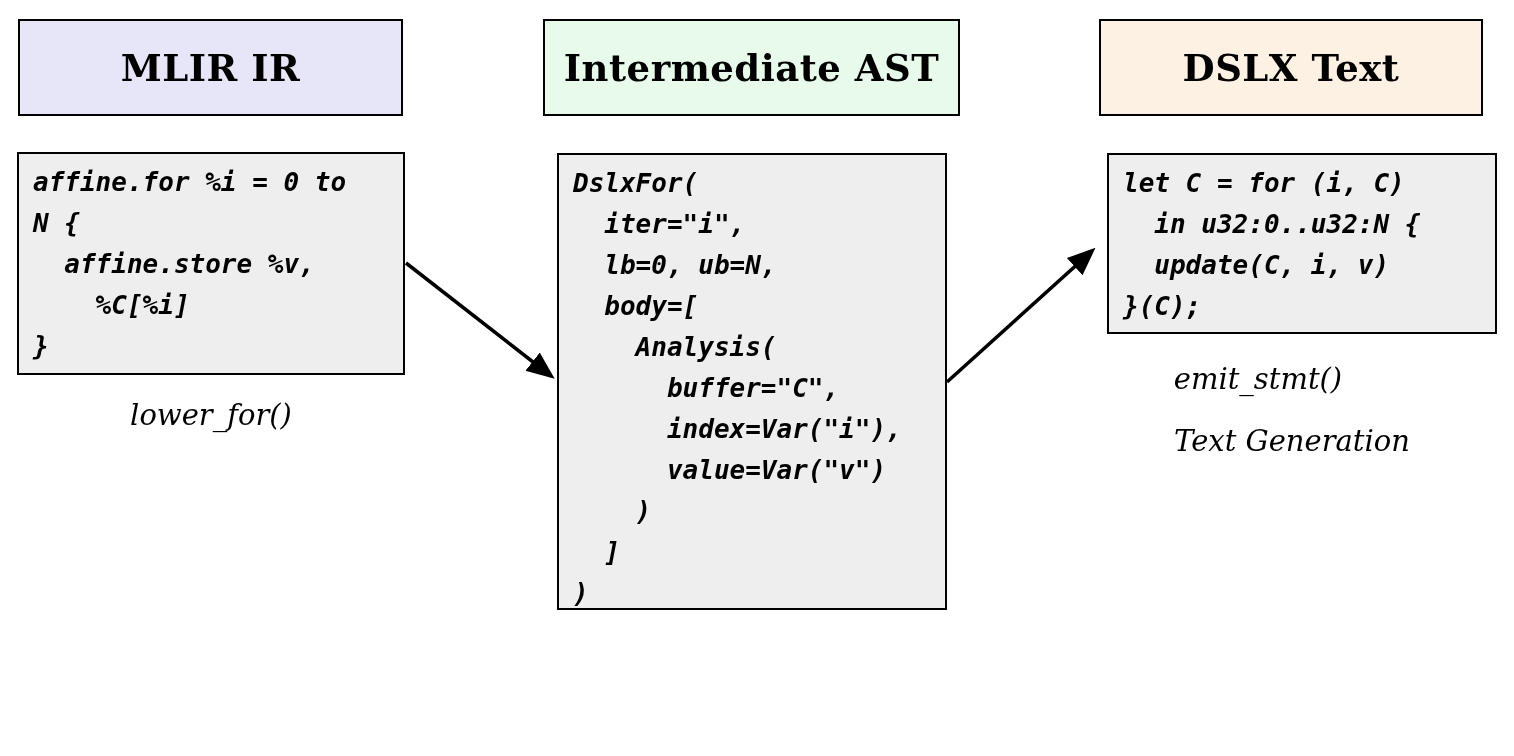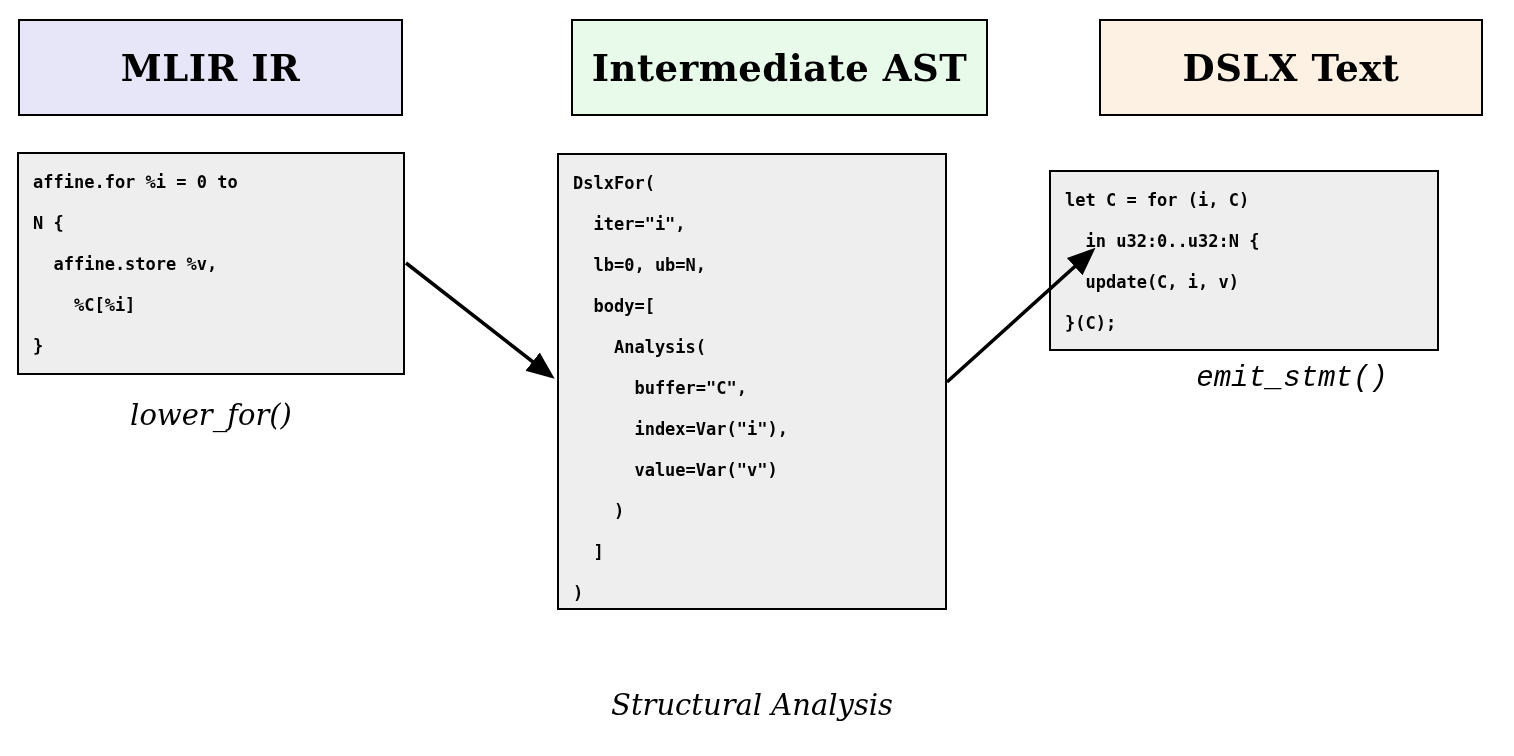--- a/index.html
+++ b/index.html
@@ -35,24 +35,25 @@
     position: absolute;
     border: 2px solid #000000;
     background: #eeeeee;
     box-sizing: border-box;
   }
   .code-box pre {
     margin: 0;
     padding: 8px 0 0 14px;
     font-family: "DejaVu Sans Mono", "Liberation Mono", monospace;
     font-weight: 700;
-    font-size: 17px;
+    font-size: 26px;
     line-height: 41px;
     color: #000000;
     white-space: pre;
+    font-style: italic;
   }
   .stage-label {
     position: absolute;
     text-align: center;
     font-family: "DejaVu Serif", "Liberation Serif", serif;
     font-style: italic;
     font-size: 29px;
     color: #000000;
     white-space: nowrap;
   }
@@ -64,39 +65,39 @@
     height: 756px;
     pointer-events: none;
   }
   
   #hdr-0 { left: 18px;   top: 19px; width: 385px; height: 97px; }
   #hdr-1 { left: 543px;  top: 19px; width: 417px; height: 97px; }
   #hdr-2 { left: 1099px; top: 19px; width: 384px; height: 97px; align-items: center; }
   
   #code-0 { left: 17px;   top: 152px; width: 388px; height: 223px; }
   #code-1 { left: 557px;  top: 153px; width: 390px; height: 457px; }
-  #code-2 { left: 1049px; top: 153px; width: 390px; height: 181px; margin-top: 17px; }
+  #code-2 { left: 1107px; top: 153px; width: 390px; height: 181px; }
   
   #lbl-0-0 { left: 17px;   top: 398px; width: 388px; font-style: italic; }
   #lbl-0-1 { left: 17px;   top: 464px; width: 388px; }
   #lbl-1-0 { left: 557px;  top: 630px; width: 390px; }
   #lbl-1-1 { left: 557px;  top: 688px; width: 390px; }
-  #lbl-2-0 { left: 1097px; top: 362px; width: 390px; font-family: Liberation Mono, monospace; }
+  #lbl-2-0 { left: 1063px; top: 362px; width: 390px; }
   #lbl-2-1 { left: 1097px; top: 424px; width: 390px; }
 </style>
 </head>
 <body>
 
 <div class="canvas">
 
   <div class="stage-header" id="hdr-0" style="background: rgb(230, 230, 248);">
     <span class="title">MLIR IR</span>
   </div>
 
-  <div class="stage-header" id="hdr-1" style="background: rgb(232, 251, 234); margin-left: 28px;">
+  <div class="stage-header" id="hdr-1" style="background: rgb(232, 251, 234);">
     <span class="title">Intermediate AST</span>
   </div>
 
   <div class="stage-header" id="hdr-2" style="background: rgb(253, 241, 228);">
     <span class="title">DSLX Text</span>
   </div>
 
   <div class="code-box" id="code-0">
     <pre>affine.for %i = 0 to
 N {
@@ -121,23 +122,23 @@
 
   <div class="code-box" id="code-2">
     <pre>let C = for (i, C)
   in u32:0..u32:N {
   update(C, i, v)
 }(C);</pre>
   </div>
 
   <div class="stage-label" id="lbl-0-0">lower_for()</div>
 
-  <div class="stage-label" id="lbl-1-1">Structural Analysis</div>
 
   <div class="stage-label" id="lbl-2-0">emit_stmt()</div>
+  <div class="stage-label" id="lbl-2-1">Text Generation</div>
 
   <svg class="arrow-layer" viewBox="0 0 1514 756" xmlns="http://www.w3.org/2000/svg">
     <defs>
       <marker id="arrowhead" viewBox="0 0 12 12" refX="10" refY="6" markerWidth="8" markerHeight="8" orient="auto-start-reverse">
         <path d="M0,1 L12,6 L0,11 z" fill="#000000"></path>
       </marker>
     </defs>
     <line id="arrow-0" stroke="#000000" stroke-width="3.5" marker-end="url(#arrowhead)" x1="406" y1="263" x2="551" y2="376"></line>
     <line id="arrow-1" stroke="#000000" stroke-width="3.5" marker-end="url(#arrowhead)" x1="947" y1="382" x2="1092" y2="251"></line>
   </svg>

